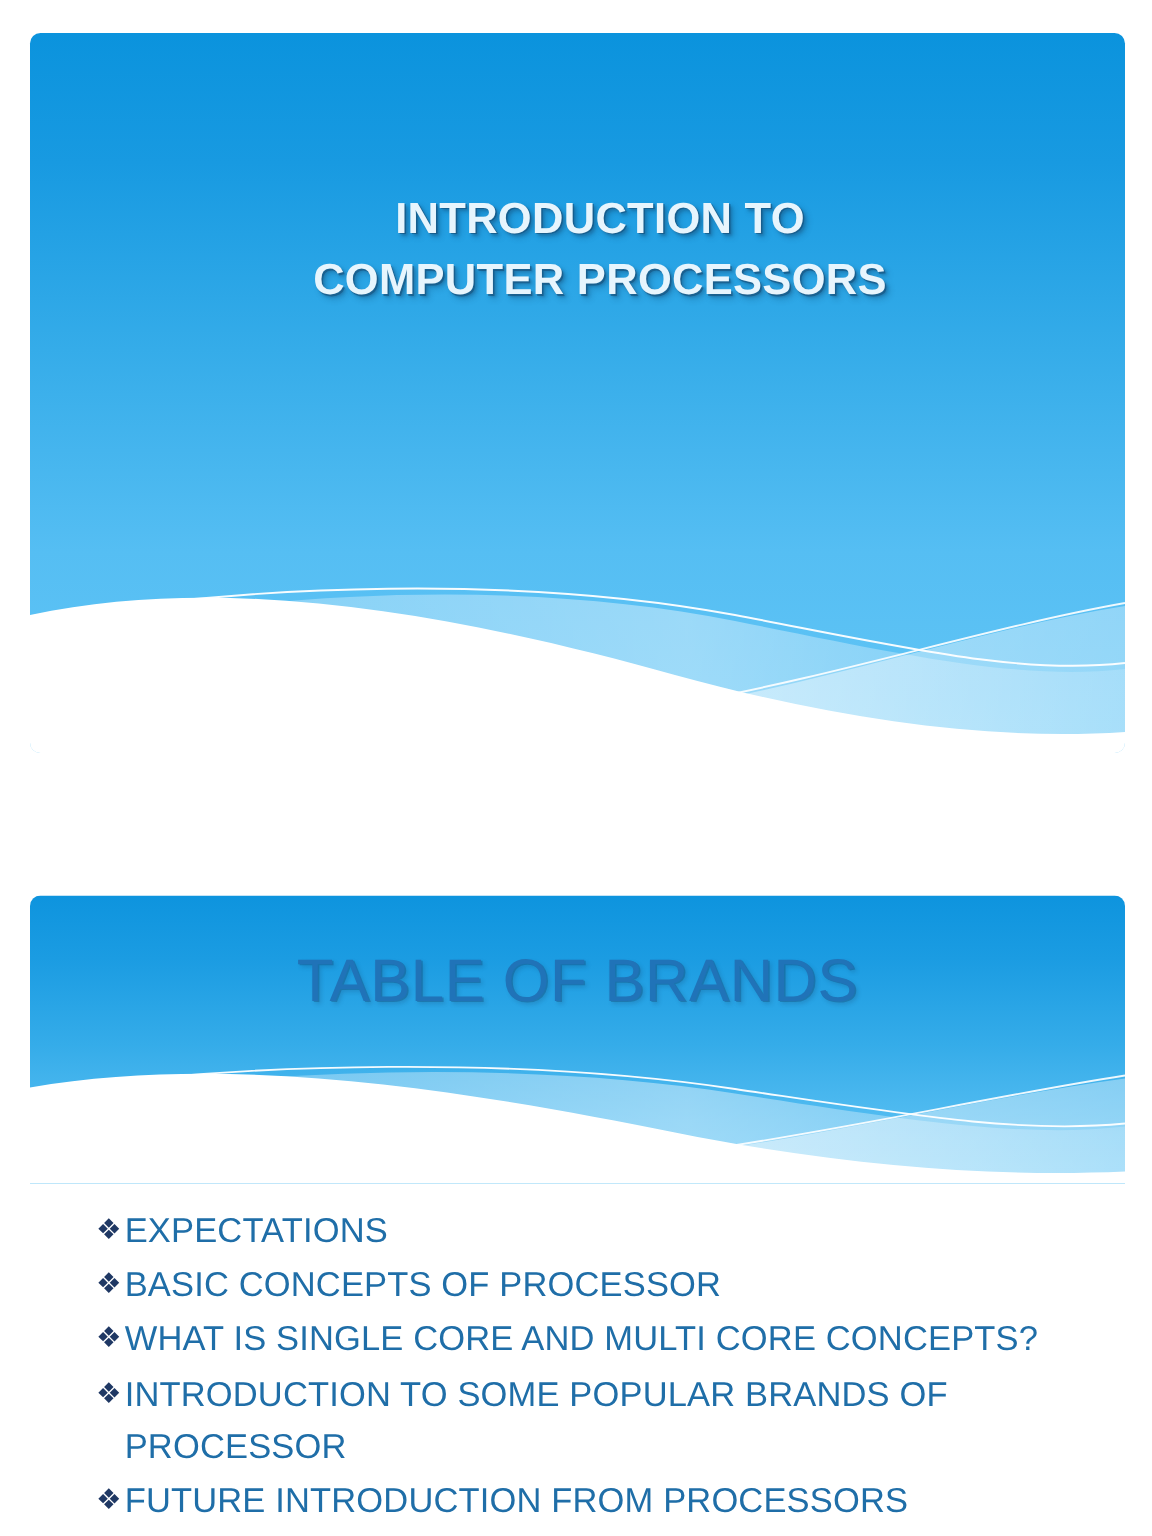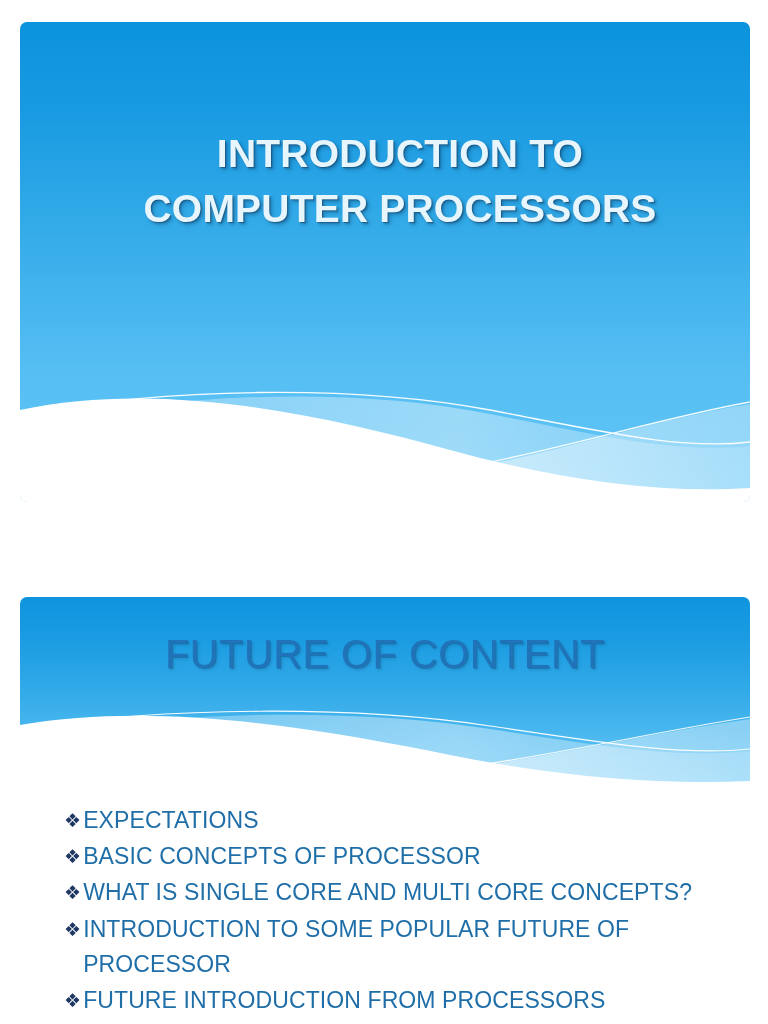--- a/index.html
+++ b/index.html
@@ -39,21 +39,21 @@
         #55bef3 72%,
         #63c6f6 100%);
   }
 
   .slide1-title {
     position: absolute;
     left: 40px;
     right: 10px;
     top: 104px;
     text-align: center;
-    font-size: 39px;
+    font-size: 29px;
     line-height: 1.42;
     font-weight: bold;
     letter-spacing: 0.2px;
     color: #e7f5fd;
     text-shadow:
        1px 1px 0 rgba(20,70,110,0.50),
        2px 2px 2px rgba(20,70,110,0.35),
        3px 3px 4px rgba(10,50,85,0.22);
     white-space: pre-line;
   }
@@ -173,21 +173,21 @@
 
       <path d="M 0,72 C 150,46 330,42 470,68 C 585,90 660,108 730,100" fill="none" stroke="#ffffff" stroke-width="1.3" stroke-opacity="0.95"></path>
       <path d="M 730,60 C 640,76 540,108 440,126 C 340,143 180,150 30,134" fill="none" stroke="#ffffff" stroke-width="1.3" stroke-opacity="0.9"></path>
     </svg>
   </div>
 
   <div class="slide2">
 
     <div class="slide2-header">
 
-      <div class="slide2-title">FUTURE OF CONTENT</div>
+      <div class="slide2-title">TABLE OF BRANDS</div>
 
       <svg class="wave-svg" viewBox="0 0 730 110" preserveAspectRatio="none" width="730" height="110">
         <defs>
           <linearGradient id="g2a" x1="0" y1="0" x2="1" y2="0">
             <stop offset="0%" stop-color="#ffffff" stop-opacity="0.32"></stop>
             <stop offset="55%" stop-color="#ffffff" stop-opacity="0.50"></stop>
             <stop offset="100%" stop-color="#ffffff" stop-opacity="0.36"></stop>
           </linearGradient>
           <linearGradient id="g2b" x1="0" y1="0" x2="1" y2="0">
             <stop offset="0%" stop-color="#ffffff" stop-opacity="0.22"></stop>
@@ -213,21 +213,21 @@
       <li class="toc-item">
         <span class="toc-bullet">❖</span>
         <span class="toc-text">BASIC CONCEPTS OF PROCESSOR</span>
       </li>
       <li class="toc-item">
         <span class="toc-bullet">❖</span>
         <span class="toc-text">WHAT IS SINGLE CORE AND MULTI CORE CONCEPTS?</span>
       </li>
       <li class="toc-item">
         <span class="toc-bullet">❖</span>
-        <span class="toc-text">INTRODUCTION TO SOME POPULAR FUTURE OF PROCESSOR</span>
+        <span class="toc-text">INTRODUCTION TO SOME POPULAR BRANDS OF PROCESSOR</span>
       </li>
       <li class="toc-item">
         <span class="toc-bullet">❖</span>
         <span class="toc-text">FUTURE INTRODUCTION FROM PROCESSORS</span>
       </li>
     </ul>
 
   </div>
 </div>
 

